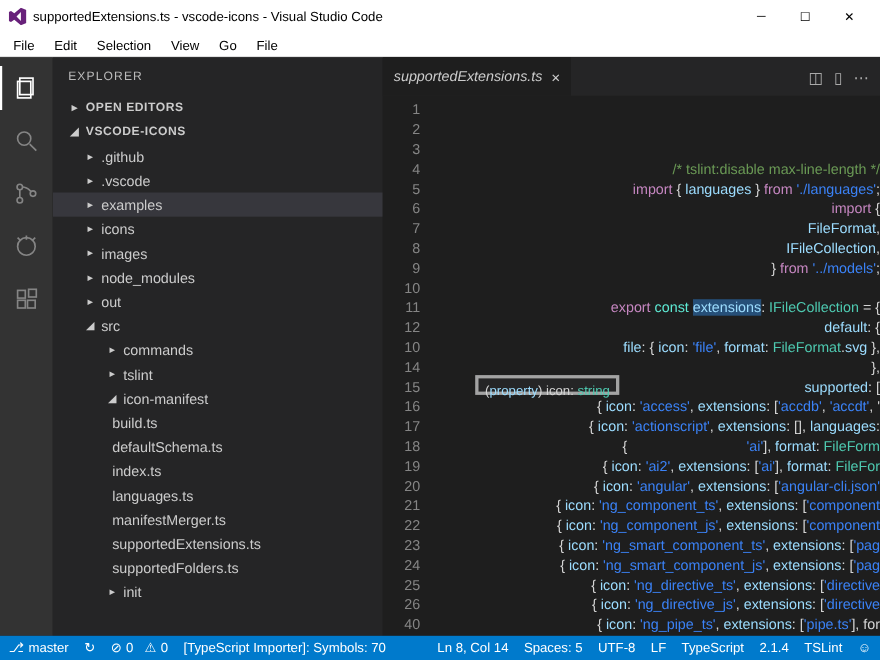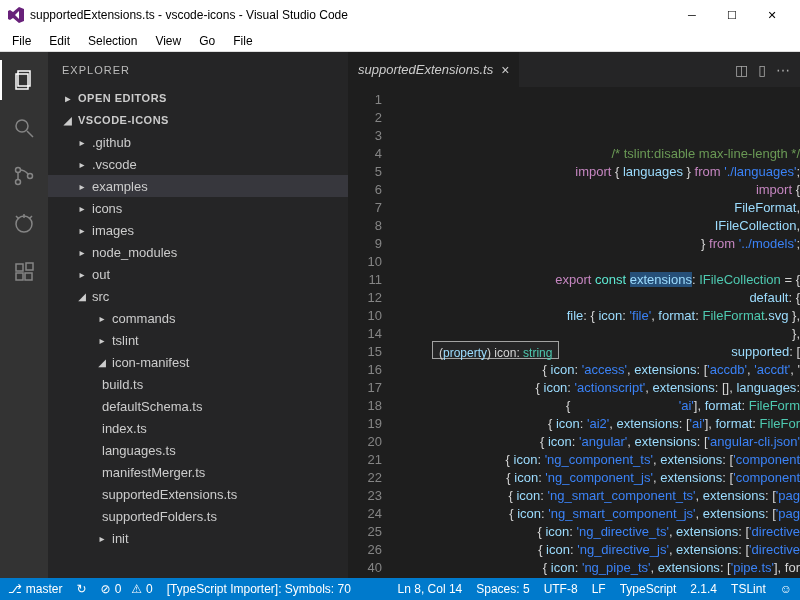--- a/index.html
+++ b/index.html
@@ -38,21 +38,21 @@
 .code { flex: 1; padding-top: 4px; white-space: pre; overflow: hidden; position: relative; }
 .code div { height: 18px; text-align: right; }
 .tk-c { color: #6A9955; }
 .tk-k { color: #c586c0; }
 .tk-k2 { color: #5eead4; }
 .tk-s { color: #3b82f6; }
 .tk-v { color: #9cdcfe; }
 .tk-t { color: #4ec9b0; }
 .tk-n { color: #d4d4d4; }
 .tk-hl { background: #264f78; }
-.hover-tip { position: absolute; background: #252526; border: 1px solid #a3a3a3; padding: 2px 6px; font-size: 12px; color: #ccc; }
+.hover-tip { position: absolute; background: #252526; border: 3px solid #a3a3a3; padding: 2px 6px; font-size: 12px; color: #ccc; }
 .statusbar { height: 22px; background: #007acc; color: #fff; display: flex; align-items: center; font-size: 12px; padding: 0 8px; gap: 14px; }
 .statusbar .sb-item { display: flex; align-items: center; gap: 4px; }
 .statusbar .sb-spacer { flex: 1; }
 svg { display: block; }
 </style>
 </head>
 <body>
 
 <div class="titlebar">
   <span class="vs-logo">

